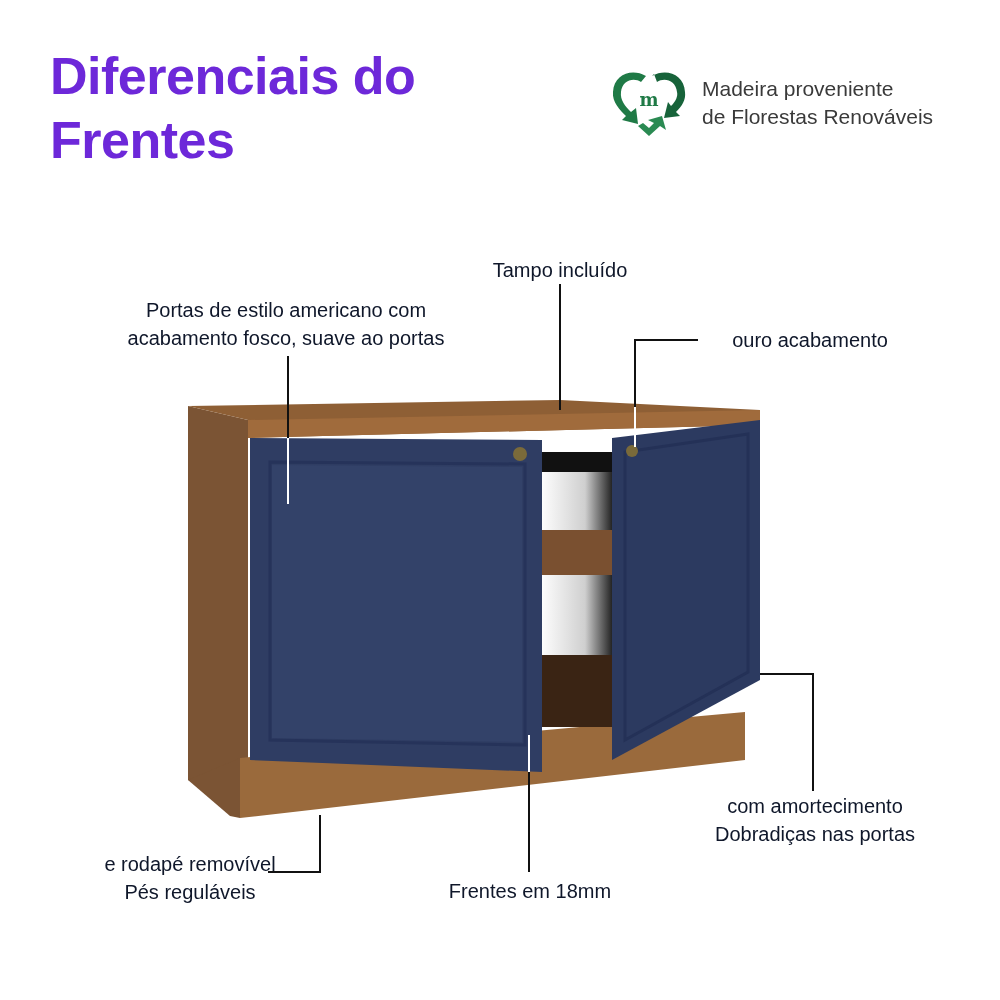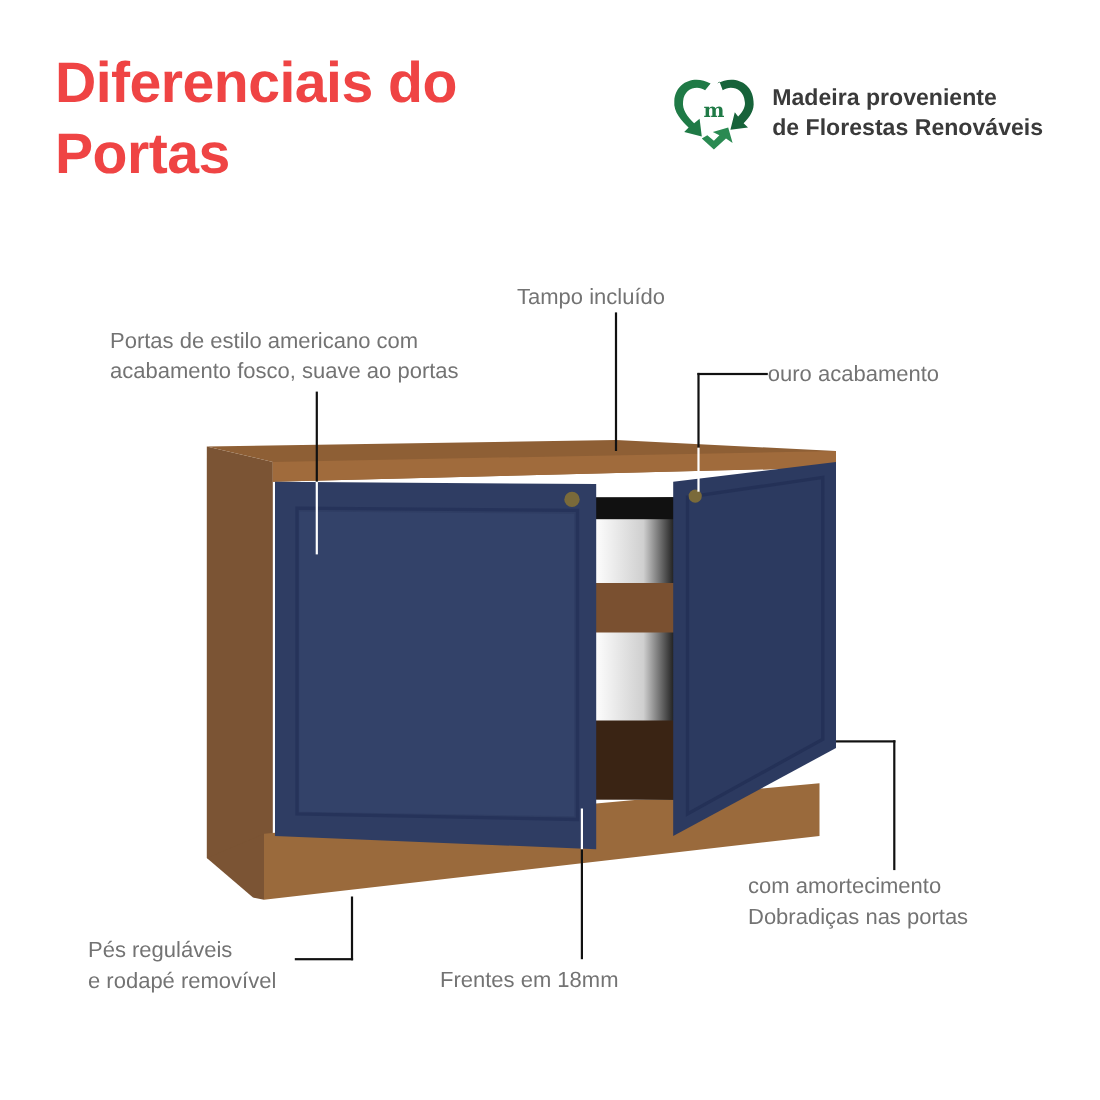--- a/index.html
+++ b/index.html
@@ -1,33 +1,33 @@
 <!DOCTYPE html>
 <html><head>
   <meta charset="utf-8">
   <style>
     html,body{margin:0;padding:0;background:#fff;}
     body{width:1000px;height:1000px;position:relative;overflow:hidden;font-family:"Liberation Sans","DejaVu Sans",sans-serif;color:#333;}
-    .title{position:absolute;left:50px;top:44px;font-size:52px;font-weight:700;line-height:64px;color:#ef4444;letter-spacing:-0.5px;}
+    .title{position:absolute;left:50px;top:44px;font-size:52px;font-weight:700;line-height:64px;color:#6d28d9;letter-spacing:-0.5px;}
     .title span{display:block;}
     .badge{position:absolute;left:610px;top:68px;display:flex;align-items:center;}
-    .badge-text{margin-left:14px;font-size:21px;font-weight:700;line-height:28px;color:#3a3a3a;}
+    .badge-text{margin-left:14px;font-size:21px;font-weight:400;line-height:28px;color:#3a3a3a;}
     .badge-text span{display:block;}
-    .callout{position:absolute;font-size:20px;line-height:28px;color:#737373;white-space:nowrap;}
+    .callout{position:absolute;font-size:20px;line-height:28px;color:#0f172a;text-align:center;white-space:nowrap;}
     .callout span{display:block;}
     .line{position:absolute;background:#111;}
     .wline{position:absolute;background:#fff;}
     svg.cab{position:absolute;left:0;top:0;}
   </style>
 </head>
 <body>
 
 <div class="title">
   <span>Diferenciais do</span>
-  <span>Portas</span>
+  <span>Frentes</span>
 </div>
 
 <div class="badge">
   <svg width="78" height="70" viewBox="0 0 78 70">
     <path d="M36 8 C22 0 4 6 3 24 C2 34 10 42 16 48 L12 52 L28 56 L26 40 L21 44 C15 38 10 32 11 24 C12 12 24 9 31 14 Z" fill="#1f7a46"></path>
     <path d="M42 8 C56 0 74 6 75 24 C76 32 72 38 66 44 L70 48 L54 50 L58 34 L61 38 C66 33 68 28 67 24 C66 12 54 9 47 14 L44 6 Z" fill="#17633a"></path>
     <path d="M28 58 L39 68 L50 58 L56 62 L52 48 L38 52 L44 55 L39 60 L33 55 Z" fill="#2a8a52"></path>
     <circle cx="39" cy="32" r="14" fill="#fff"></circle>
     <text x="39" y="38" text-anchor="middle" font-family="DejaVu Serif, serif" font-weight="700" font-size="18" fill="#1f7a46">m</text>
   </svg>
@@ -94,18 +94,18 @@
   <span>acabamento fosco, suave ao portas</span>
 </div>
 <div class="callout" style="left:698px;top:326px;width:224px;">
   <span>ouro acabamento</span>
 </div>
 <div class="callout" style="left:680px;top:792px;width:270px;">
   <span>com amortecimento</span>
   <span>Dobradiças nas portas</span>
 </div>
 <div class="callout" style="left:80px;top:850px;width:220px;">
+  <span>e rodapé removível</span>
   <span>Pés reguláveis</span>
-  <span>e rodapé removível</span>
 </div>
 <div class="callout" style="left:400px;top:877px;width:260px;">
   <span>Frentes em 18mm</span>
 </div>
 
 </body></html>

